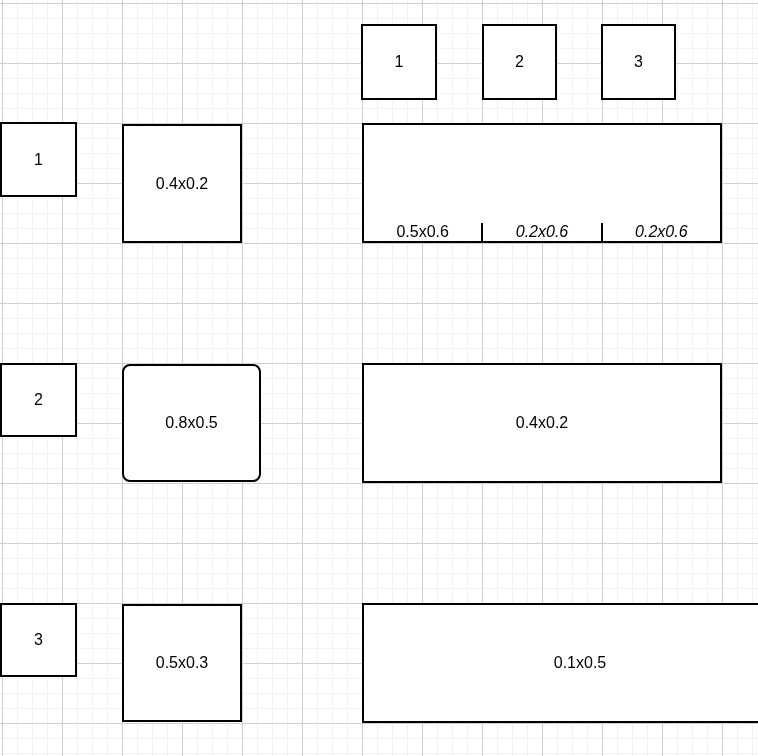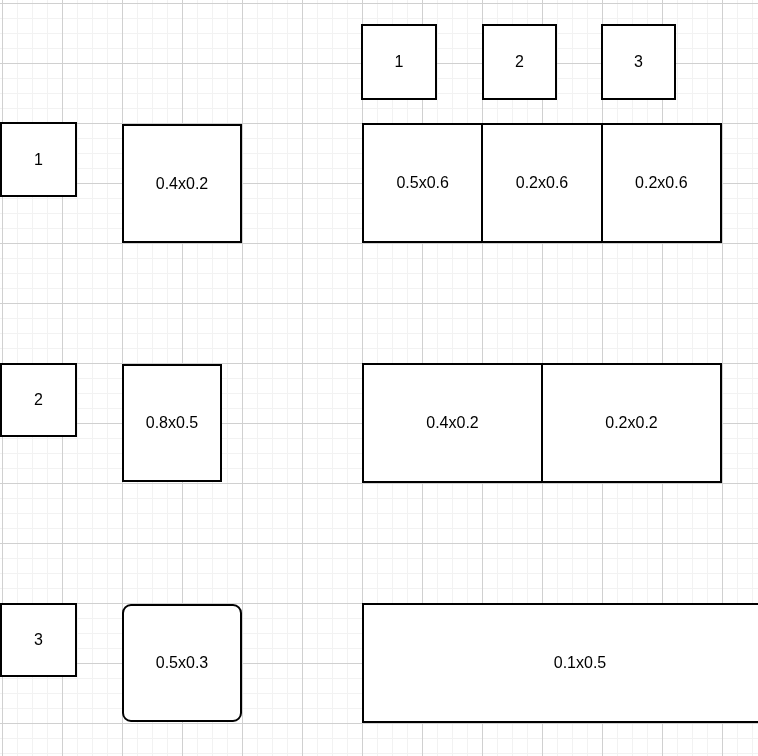--- a/index.html
+++ b/index.html
@@ -45,20 +45,21 @@
     align-items: stretch;
   }
   .cell {
     flex: 1 1 0;
     display: flex;
     align-items: center;
     justify-content: center;
   }
   .cell + .cell {
     border-left: 2px solid var(--line, #000000);
+    font-style: italic;
   }
   .shape-label {
     font-size: 16px;
     color: var(--text, #000000);
     white-space: nowrap;
     user-select: none;
   }
 </style>
 </head>
 <body>
@@ -72,49 +73,46 @@
     </div>
     <div class="box" style="left: 601px; top: 24px; width: 75px; height: 76px;">
       <span class="shape-label">3</span>
     </div>
     <div class="box" style="left: 0px; top: 122px; width: 77px; height: 75px;">
       <span class="shape-label">1</span>
     </div>
     <div class="box" style="left: 122px; top: 124px; width: 120px; height: 119px;">
       <span class="shape-label">0.4x0.2</span>
     </div>
-    <div class="strip" style="left: 362px; top: 123px; width: 360px; height: 120px;">
+    <div class="strip" style="left: 362px; top: 123px; width: 360px; height: 120px; align-items: flex-end;">
       <div class="cell">
         <span class="shape-label">0.5x0.6</span>
       </div>
       <div class="cell">
         <span class="shape-label">0.2x0.6</span>
       </div>
       <div class="cell">
         <span class="shape-label">0.2x0.6</span>
       </div>
     </div>
     <div class="box" style="left: 0px; top: 363px; width: 77px; height: 74px;">
       <span class="shape-label">2</span>
     </div>
-    <div class="box" style="left: 122px; top: 364px; width: 100px; height: 118px;">
+    <div class="box" style="left: 122px; top: 364px; width: 139px; height: 118px; border-radius: 8px;">
       <span class="shape-label">0.8x0.5</span>
     </div>
     <div class="strip" style="left: 362px; top: 363px; width: 360px; height: 120px;">
       <div class="cell">
         <span class="shape-label">0.4x0.2</span>
       </div>
-      <div class="cell">
-        <span class="shape-label">0.2x0.2</span>
-      </div>
     </div>
     <div class="box" style="left: 0px; top: 603px; width: 77px; height: 74px;">
       <span class="shape-label">3</span>
     </div>
-    <div class="box" style="left: 122px; top: 604px; width: 120px; height: 118px; border-radius: 9px;">
+    <div class="box" style="left: 122px; top: 604px; width: 120px; height: 118px;">
       <span class="shape-label">0.5x0.3</span>
     </div>
     <div class="strip" style="left: 362px; top: 603px; width: 436px; height: 120px;">
       <div class="cell">
         <span class="shape-label">0.1x0.5</span>
       </div>
     </div>
   </div>
 
 </body></html>

